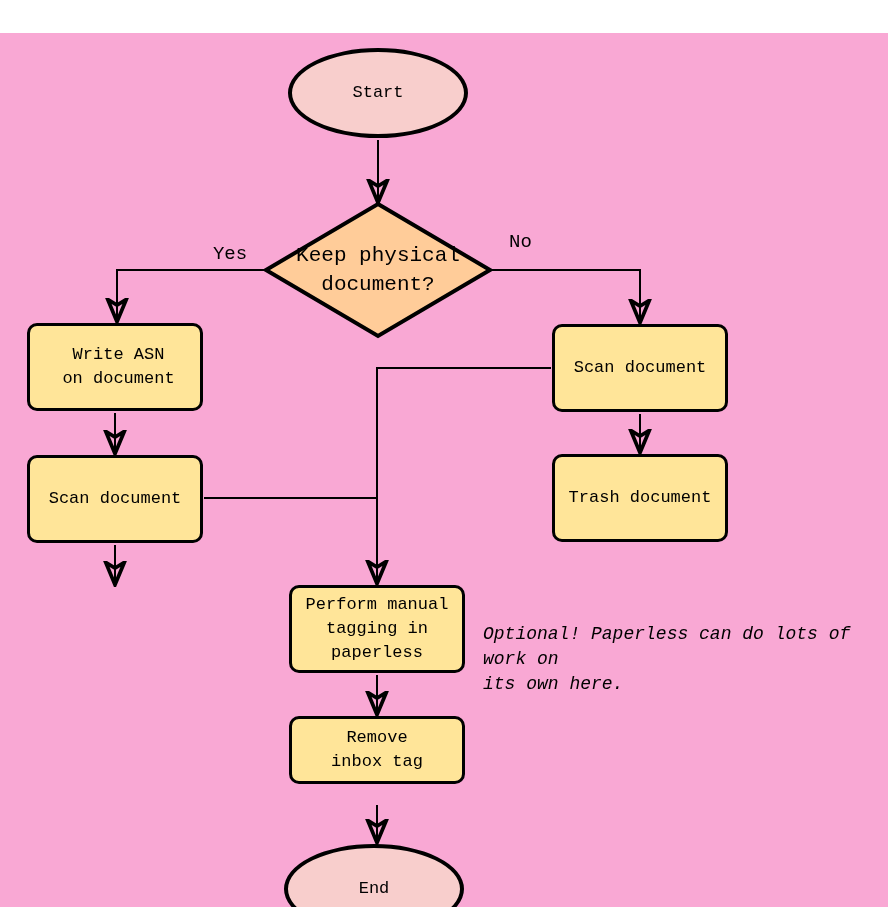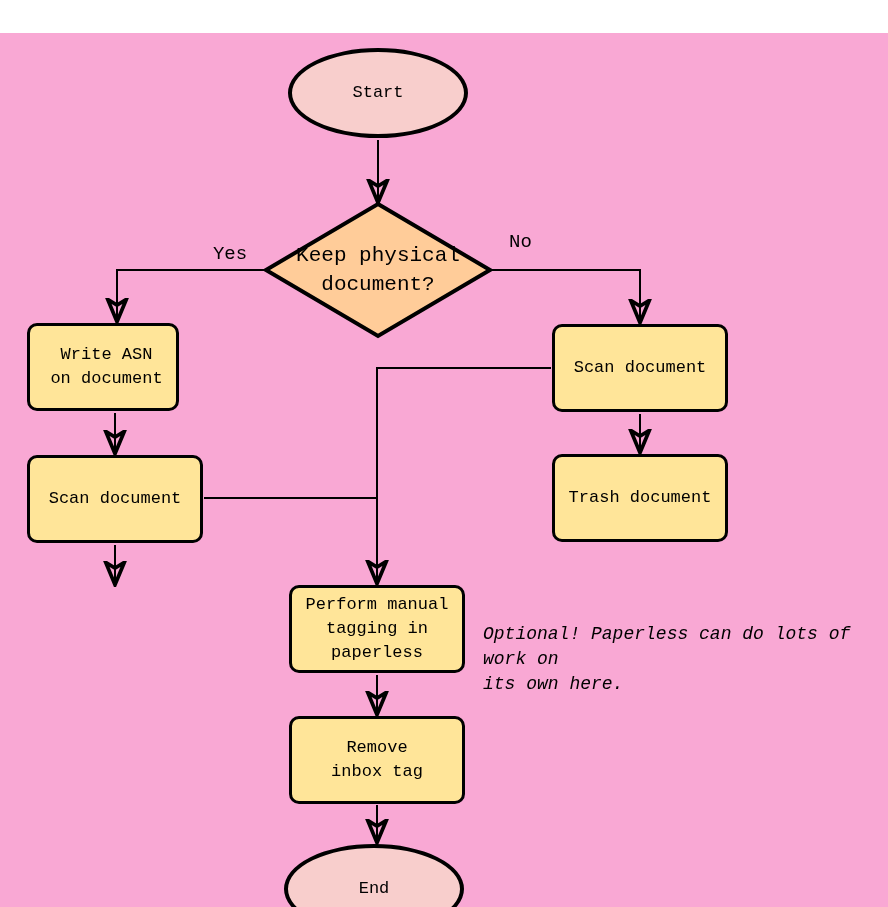--- a/index.html
+++ b/index.html
@@ -67,27 +67,27 @@
   }
   .bottom-divider {
     position: absolute;
     left: 0; top: 902px;
     width: 888px; height: 5px;
     border-top: 1px solid #ebebeb;
     background: #fdfdfd;
   }
   
   .n-start   { left: 288px; top: 15px;  width: 180px; height: 90px; }
-  .n-write   { left: 27px;  top: 290px; width: 152px; height: 88px; padding-left: 7px; }
+  .n-write   { left: 27px;  top: 290px; width: 176px; height: 88px; padding-left: 7px; }
   .n-scan-l  { left: 27px;  top: 422px; width: 176px; height: 88px; }
   .n-archive { left: 27px;  top: 553px; width: 176px; height: 89px; }
   .n-scan-r  { left: 552px; top: 291px; width: 176px; height: 88px; }
   .n-trash   { left: 552px; top: 421px; width: 176px; height: 88px; }
   .n-tagging { left: 289px; top: 552px; width: 176px; height: 88px; }
-  .n-remove  { left: 289px; top: 683px; width: 176px; height: 88px; }
+  .n-remove  { left: 289px; top: 683px; width: 176px; height: 68px; }
   .n-end     { left: 284px; top: 811px; width: 180px; height: 90px; }
   .lbl-yes { left: 205px; top: 210px; width: 50px; }
   .lbl-no  { left: 498px; top: 198px; width: 45px; }
 </style>
 </head>
 <body>
 
 <div class="canvas">
 
   <svg class="connectors" viewBox="0 0 888 907" xmlns="http://www.w3.org/2000/svg">

